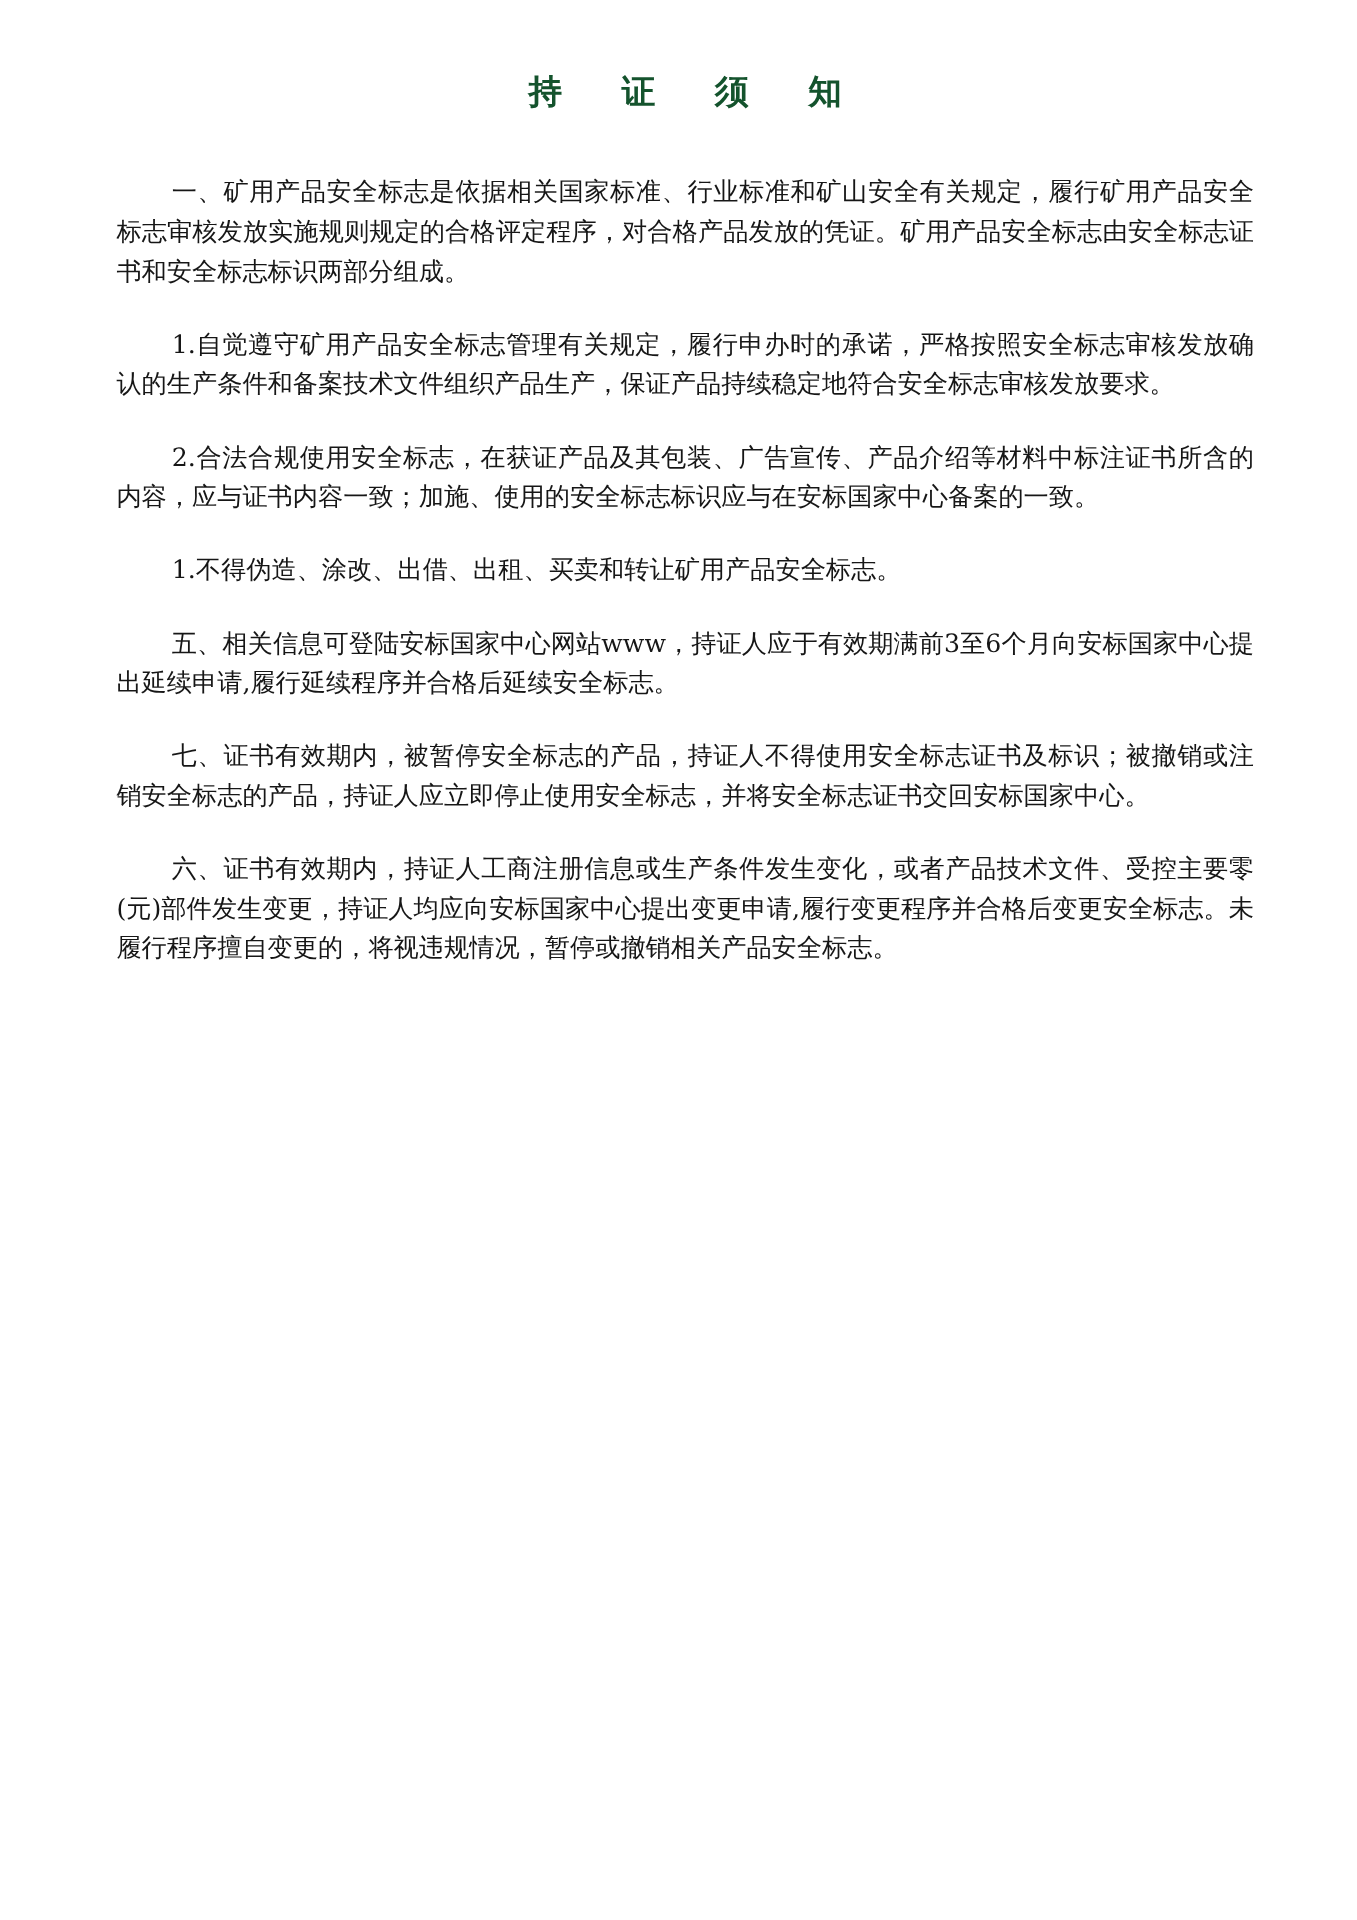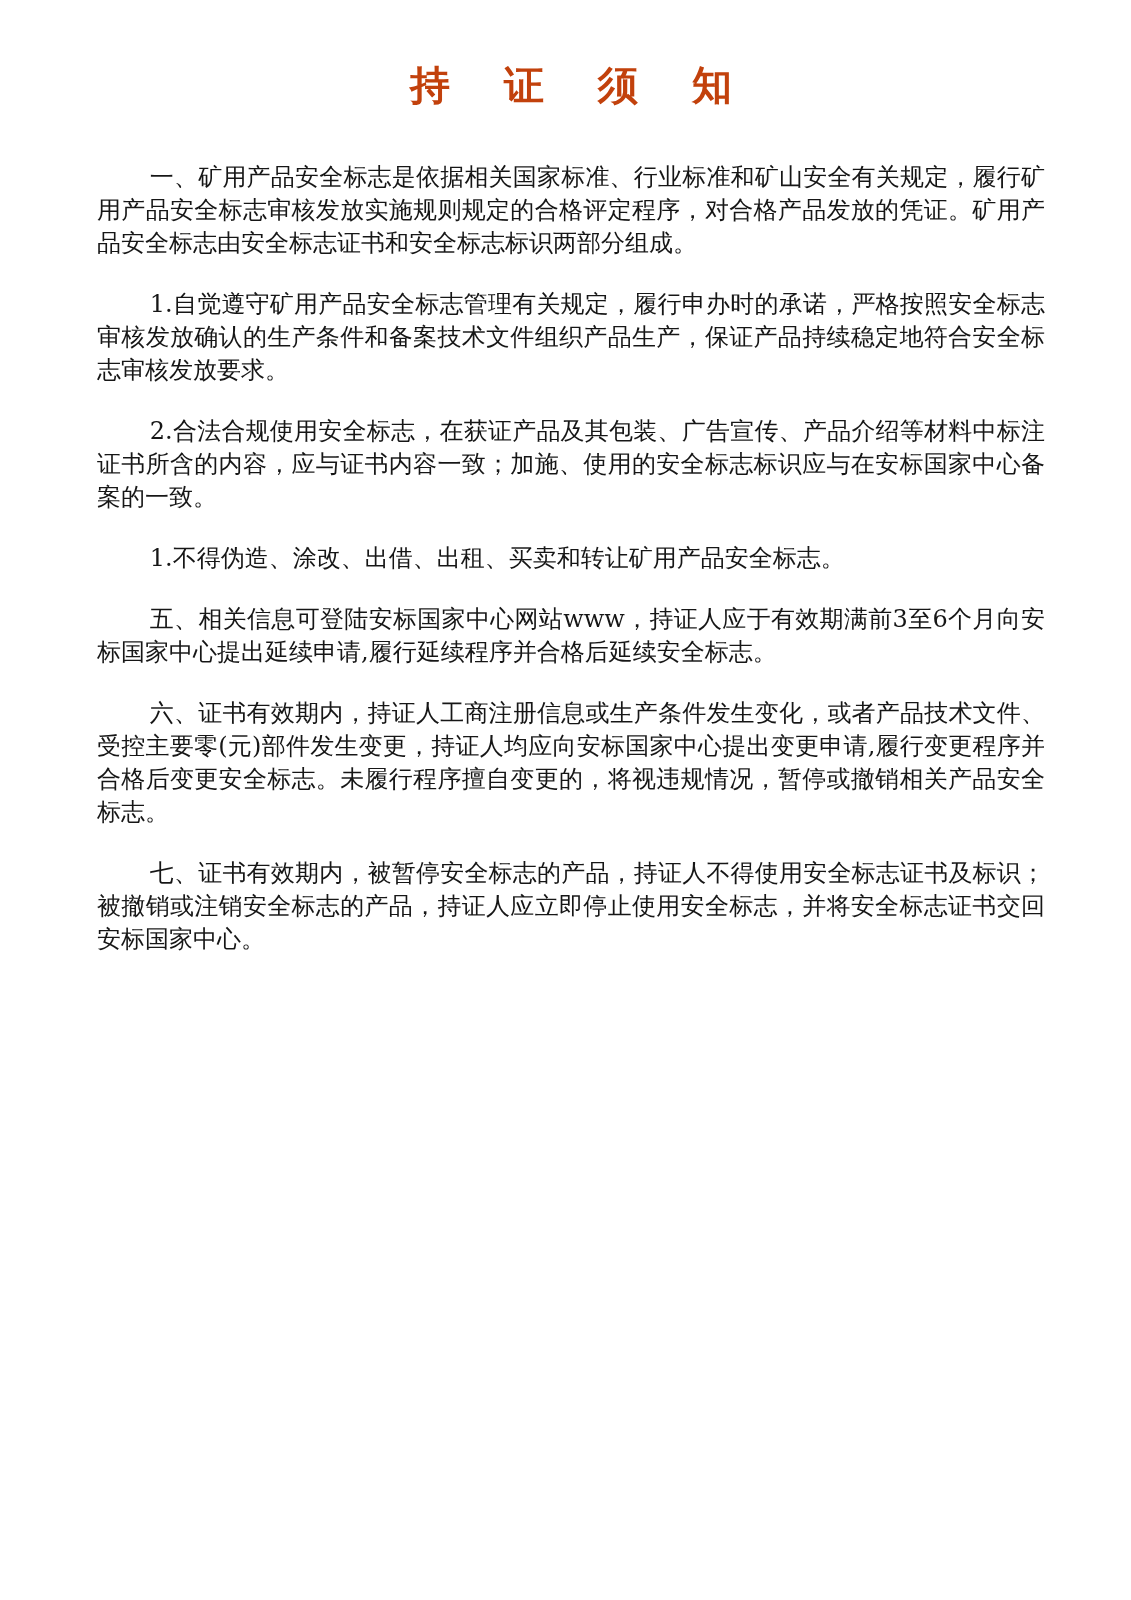--- a/index.html
+++ b/index.html
@@ -18,46 +18,46 @@
     font-family: "DejaVu Serif", "Liberation Serif", serif;
     color: #141414;
   }
   .doc {
     box-sizing: border-box;
     padding: 58px 86px 0 97px;
   }
   .doc-title {
     margin: 0 0 48px 0;
     text-align: center;
-    font-size: 40px;
+    font-size: 28px;
     font-weight: 700;
     letter-spacing: 20px;
     text-indent: 20px; 
-    color: #c2410c;
+    color: #14532d;
     white-space: nowrap;
   }
   .para {
     margin: 0 0 28px 0;
-    font-size: 24px;
+    font-size: 21px;
     line-height: 33px;
     text-align: justify;
     text-justify: inter-character;
     text-indent: 2.2em;
     color: #161616;
     word-break: break-all;
   }
 </style>
 </head>
 <body>
 
 <div class="page">
   <div class="doc">
     <h1 class="doc-title">持 证 须 知</h1>
 
     <p class="para">一、矿用产品安全标志是依据相关国家标准、行业标准和矿山安全有关规定，履行矿用产品安全标志审核发放实施规则规定的合格评定程序，对合格产品发放的凭证。矿用产品安全标志由安全标志证书和安全标志标识两部分组成。</p>
     <p class="para">1.自觉遵守矿用产品安全标志管理有关规定，履行申办时的承诺，严格按照安全标志审核发放确认的生产条件和备案技术文件组织产品生产，保证产品持续稳定地符合安全标志审核发放要求。</p>
     <p class="para">2.合法合规使用安全标志，在获证产品及其包装、广告宣传、产品介绍等材料中标注证书所含的内容，应与证书内容一致；加施、使用的安全标志标识应与在安标国家中心备案的一致。</p>
     <p class="para">1.不得伪造、涂改、出借、出租、买卖和转让矿用产品安全标志。</p>
     <p class="para">五、相关信息可登陆安标国家中心网站www，持证人应于有效期满前3至6个月向安标国家中心提出延续申请,履行延续程序并合格后延续安全标志。</p>
+    <p class="para">七、证书有效期内，被暂停安全标志的产品，持证人不得使用安全标志证书及标识；被撤销或注销安全标志的产品，持证人应立即停止使用安全标志，并将安全标志证书交回安标国家中心。</p>
     <p class="para">六、证书有效期内，持证人工商注册信息或生产条件发生变化，或者产品技术文件、受控主要零(元)部件发生变更，持证人均应向安标国家中心提出变更申请,履行变更程序并合格后变更安全标志。未履行程序擅自变更的，将视违规情况，暂停或撤销相关产品安全标志。</p>
-    <p class="para">七、证书有效期内，被暂停安全标志的产品，持证人不得使用安全标志证书及标识；被撤销或注销安全标志的产品，持证人应立即停止使用安全标志，并将安全标志证书交回安标国家中心。</p>
   </div>
 </div>
 
 </body></html>

